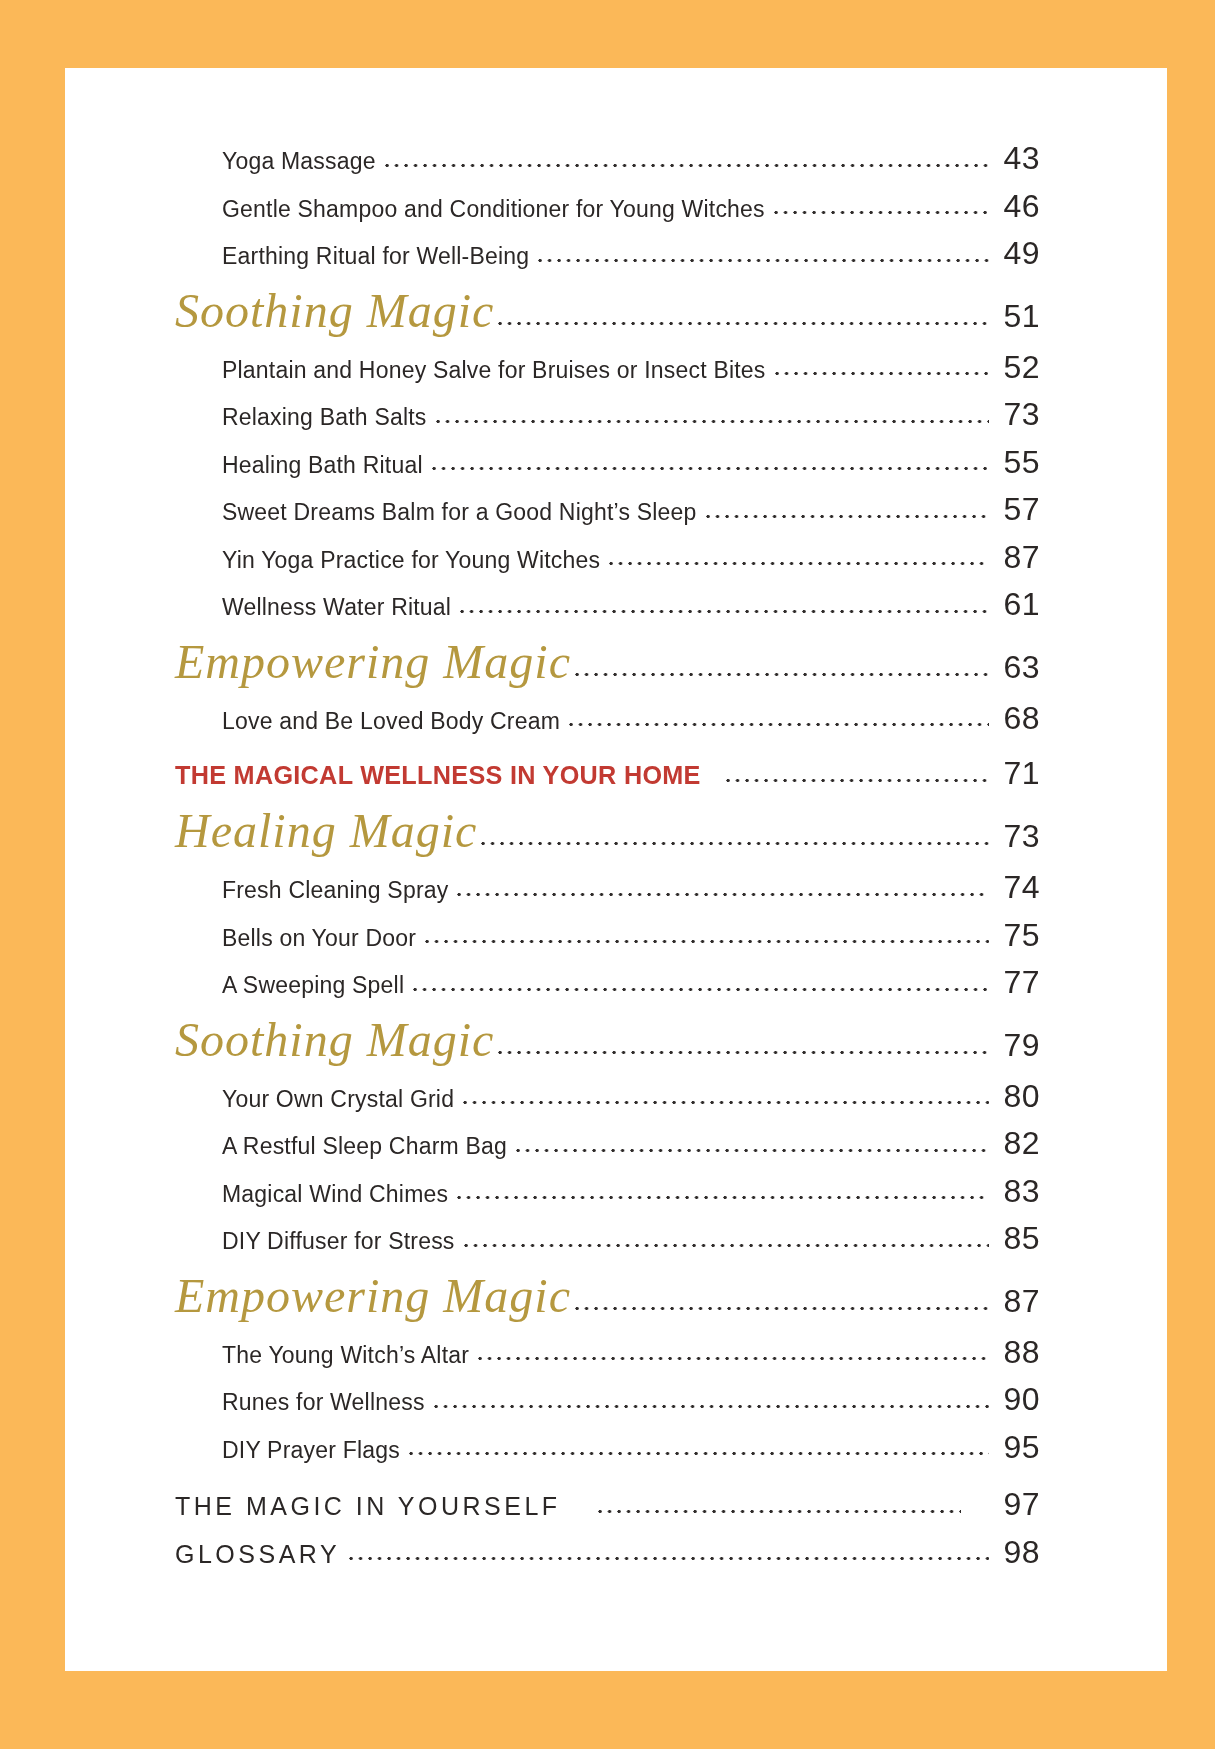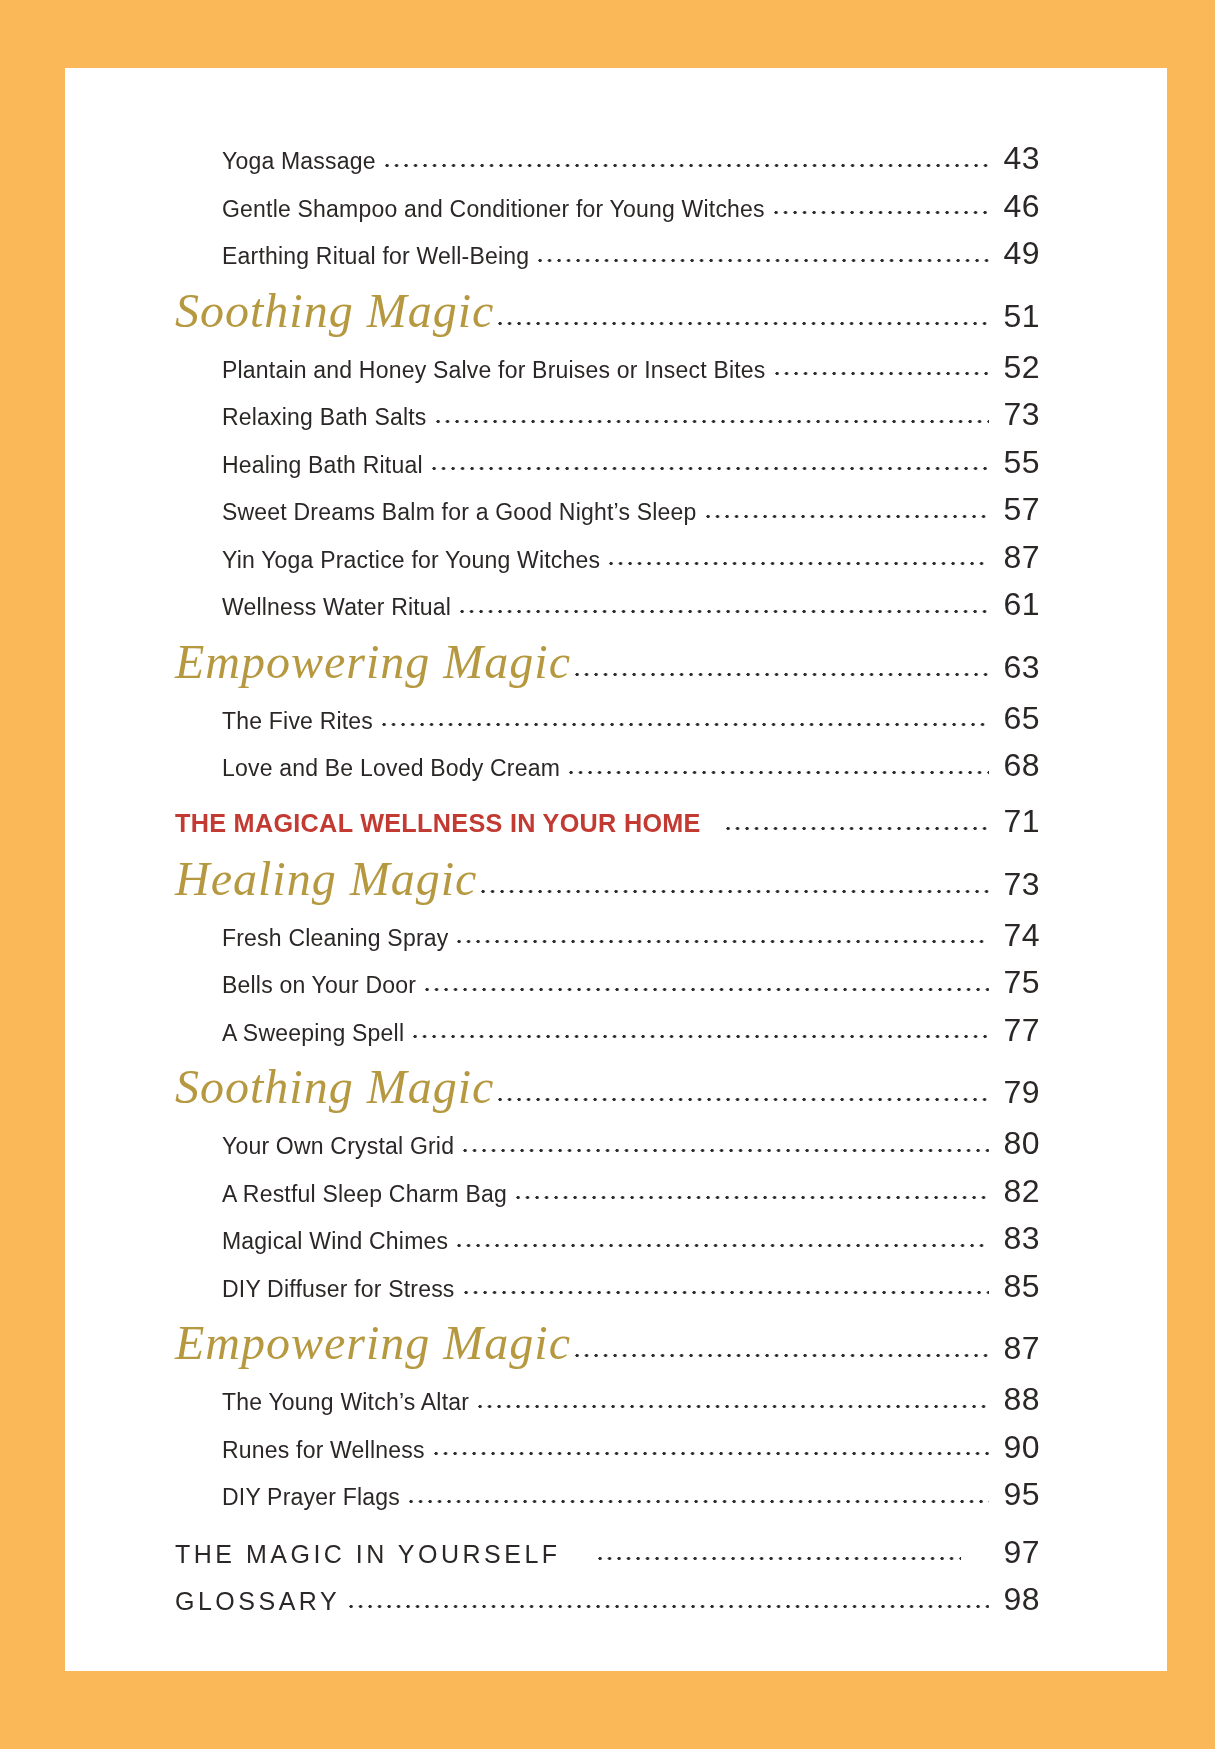--- a/index.html
+++ b/index.html
@@ -164,25 +164,20 @@
         <span class="label">Wellness Water Ritual</span>
         <span class="leader"></span>
         <span class="pagenum">61</span>
       </div>
       <div class="row row-script">
         <span class="label">Empowering Magic</span>
         <span class="leader"></span>
         <span class="pagenum">63</span>
       </div>
       <div class="row row-sub">
-        <span class="label">The Five Rites</span>
-        <span class="leader"></span>
-        <span class="pagenum">65</span>
-      </div>
-      <div class="row row-sub">
         <span class="label">Love and Be Loved Body Cream</span>
         <span class="leader"></span>
         <span class="pagenum">68</span>
       </div>
       <div class="row row-red">
         <span class="label">THE MAGICAL WELLNESS IN YOUR HOME</span>
         <span class="leader"></span>
         <span class="pagenum">71</span>
       </div>
       <div class="row row-script">

